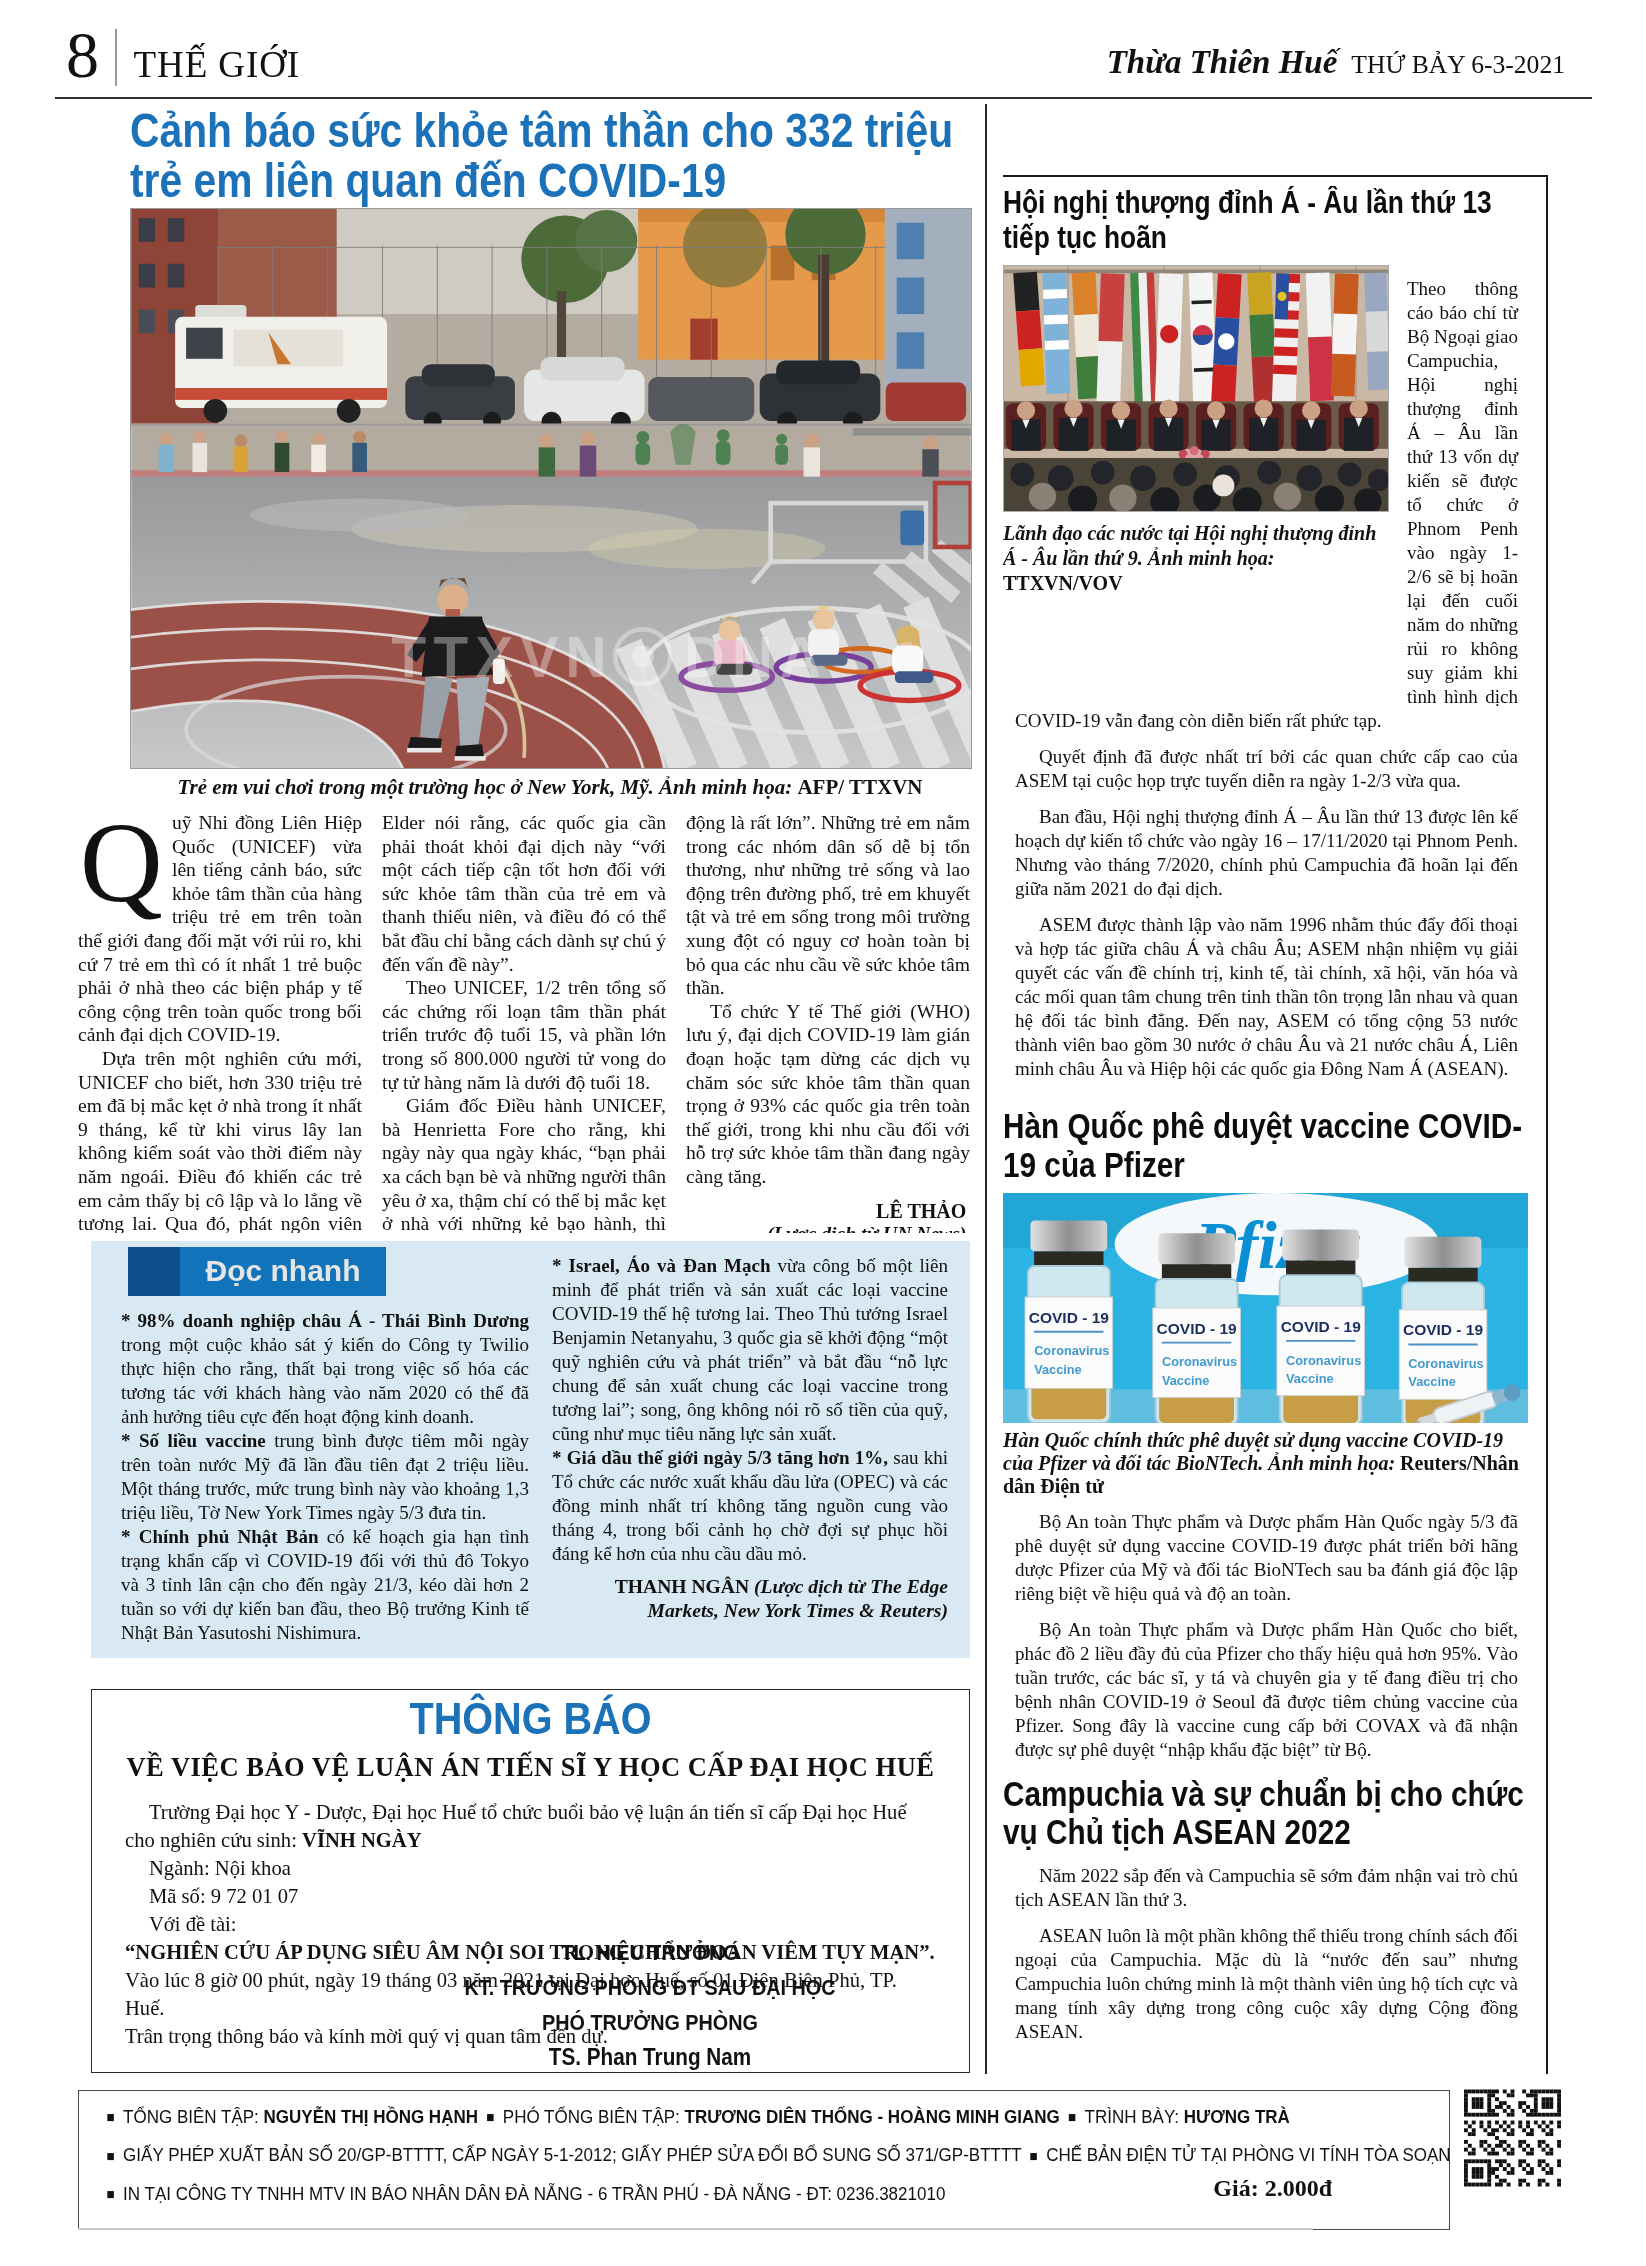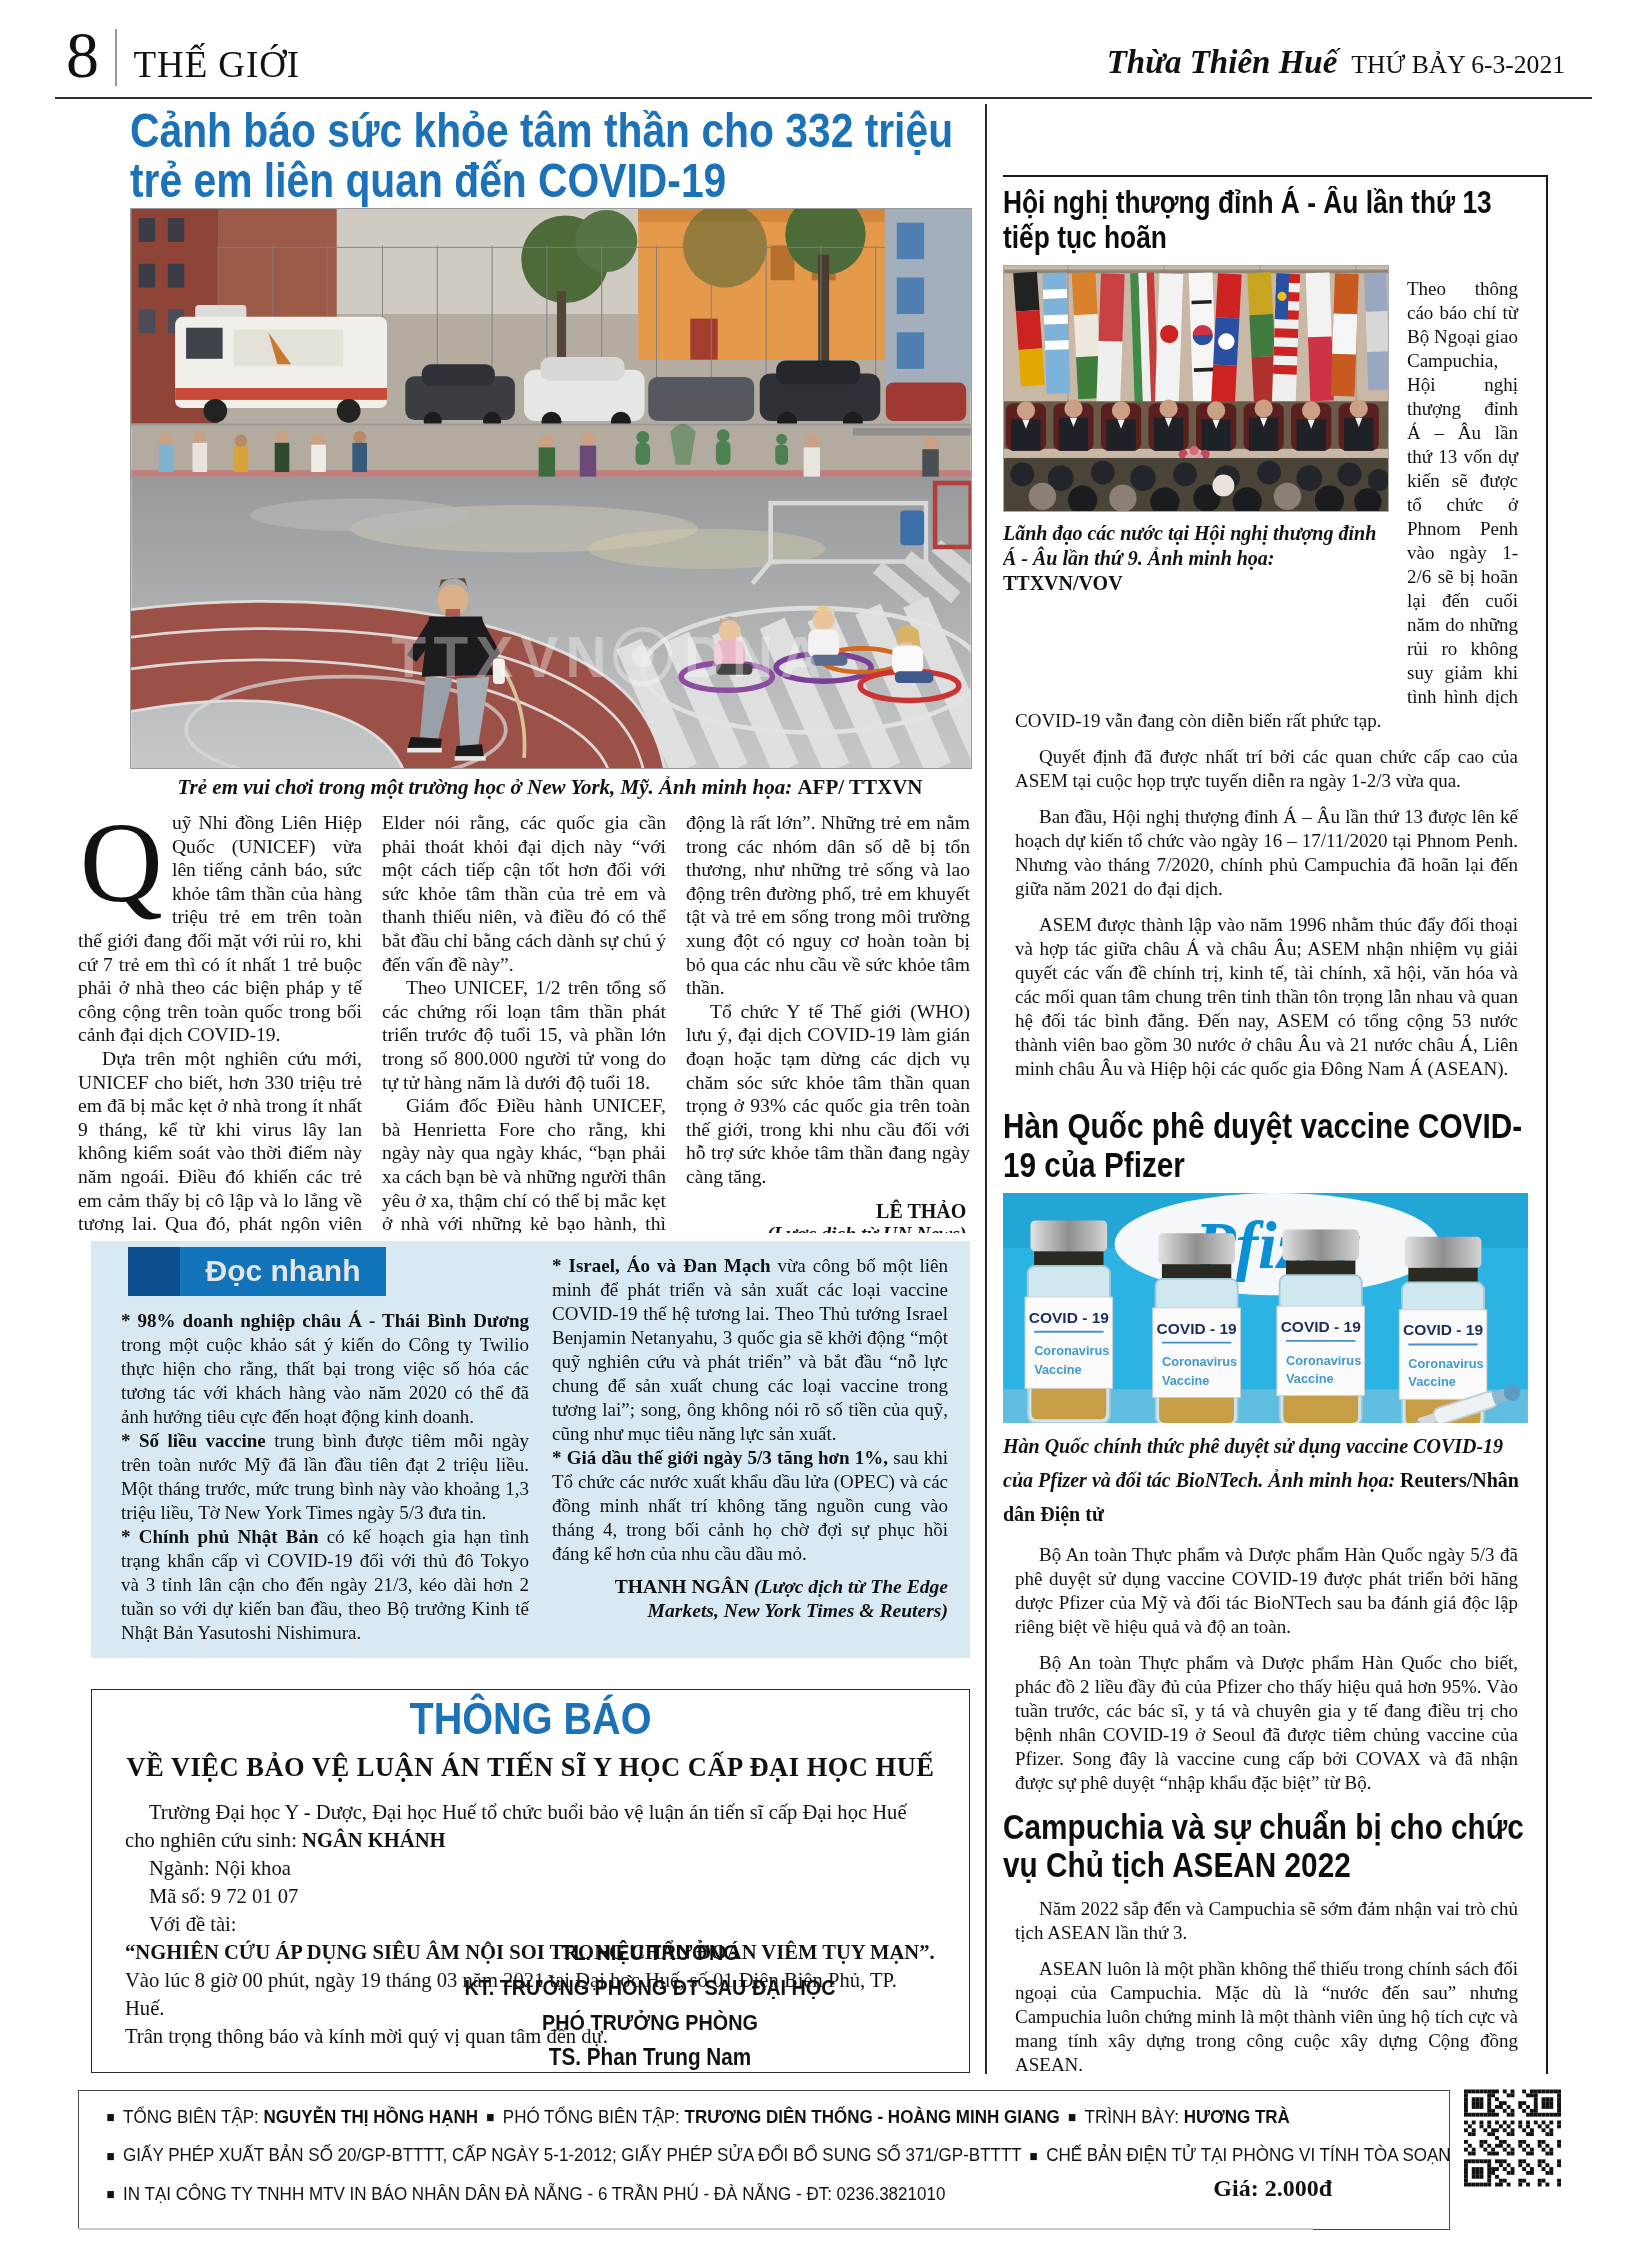--- a/index.html
+++ b/index.html
@@ -44,21 +44,21 @@
   .notice p{margin:0;font-size:20.6px;line-height:28px;}
   .sig{font-family:"Liberation Sans",sans-serif;font-weight:700;font-size:22px;line-height:35px;
        text-align:center;transform:scaleX(.9);transform-origin:50% 0;}
   
   .right-col{width:527px;}
   .rc-h{font-size:31px;line-height:1.12;width:621px;margin:0 0 9.1px 0;color:#0d0d0d;}
   .rc-h2{font-size:35px;line-height:1.1;width:621px;margin:0 0 9.1px 0;color:#0d0d0d;}
   .right-col p{margin:12px;text-align:justify;font-size:19px;line-height:24px;}
   .floatbox{float:left;width:393px;min-height:424px;margin-right:11px;}
   .fl-cap{font-size:20px;line-height:25px;margin-top:5.5px;width:384px;}
-  .rc-cap{font-size:20px;line-height:34px;margin:5.5px 0 9.1px 0;}
+  .rc-cap{font-size:20px;line-height:23px;margin:5.5px 0 9.1px 0;}
   
   .footer-box{border:1.8px solid #4a4a4a;}
   .fline{font-family:"Liberation Sans",sans-serif;font-size:18.3px;line-height:37px;white-space:nowrap;
          transform:scaleX(.93);transform-origin:0 50%;}
   .fline .fname{font-weight:700;}
   .fbullet{display:inline-block;margin:0 9.1px 0 3.7px;font-size:14.6px;vertical-align:0.9px;}
   .price{font-family:Liberation Serif, serif;font-weight:700;font-size:24px;}
   svg text{user-select:none;}
 </style>
 </head>
@@ -336,21 +336,21 @@
       <div style="text-align:right;margin-top:9.1px;font-size:19.6px;line-height:24px;">
         <span style="font-weight:700;">THANH NGÂN </span><span style="font-weight:700;font-style:italic;">(Lược dịch từ The Edge Markets, New York Times &amp; Reuters)</span>
       </div>
     </div>
   </div>
 
   <div class="abs notice" style="left:91px;top:1689px;width:877px;height:382px;">
     <div class="abs cond-c notice-title" style="left:0;top:3.7px;width:100%;">THÔNG BÁO</div>
     <div class="abs notice-sub" style="left:0;top:62px;width:100%;">VỀ VIỆC BẢO VỆ LUẬN ÁN TIẾN SĨ Y HỌC CẤP ĐẠI HỌC HUẾ</div>
     <div class="abs" style="left:33px;top:108px;width:811px;">
-      <p class="ind"><span>Trường Đại học Y - Dược, Đại học Huế tổ chức buổi bảo vệ luận án tiến sĩ cấp Đại học Huế cho nghiên cứu sinh: </span><span style="font-weight:700;">NGÂN KHÁNH</span></p>
+      <p class="ind"><span>Trường Đại học Y - Dược, Đại học Huế tổ chức buổi bảo vệ luận án tiến sĩ cấp Đại học Huế cho nghiên cứu sinh: </span><span style="font-weight:700;">VĨNH NGÀY</span></p>
       <p class="ind">Ngành: Nội khoa</p>
       <p class="ind">Mã số: 9 72 01 07</p>
       <p class="ind">Với đề tài:</p>
       <p style="font-weight:700;">“NGHIÊN CỨU ÁP DỤNG SIÊU ÂM NỘI SOI TRONG CHẨN ĐOÁN VIÊM TỤY MẠN”.</p>
       <p>Vào lúc 8 giờ 00 phút, ngày 19 tháng 03 năm 2021 tại Đại học Huế, số 01 Điện Biên Phủ, TP. Huế.</p>
       <p>Trân trọng thông báo và kính mời quý vị quan tâm đến dự.</p>
     </div>
     <div class="abs" style="left:302px;top:245px;width:512px;">
       <div class="sig">TL. HIỆU TRƯỞNG</div>
       <div class="sig">KT. TRƯỞNG PHÒNG ĐT SAU ĐẠI HỌC</div>

